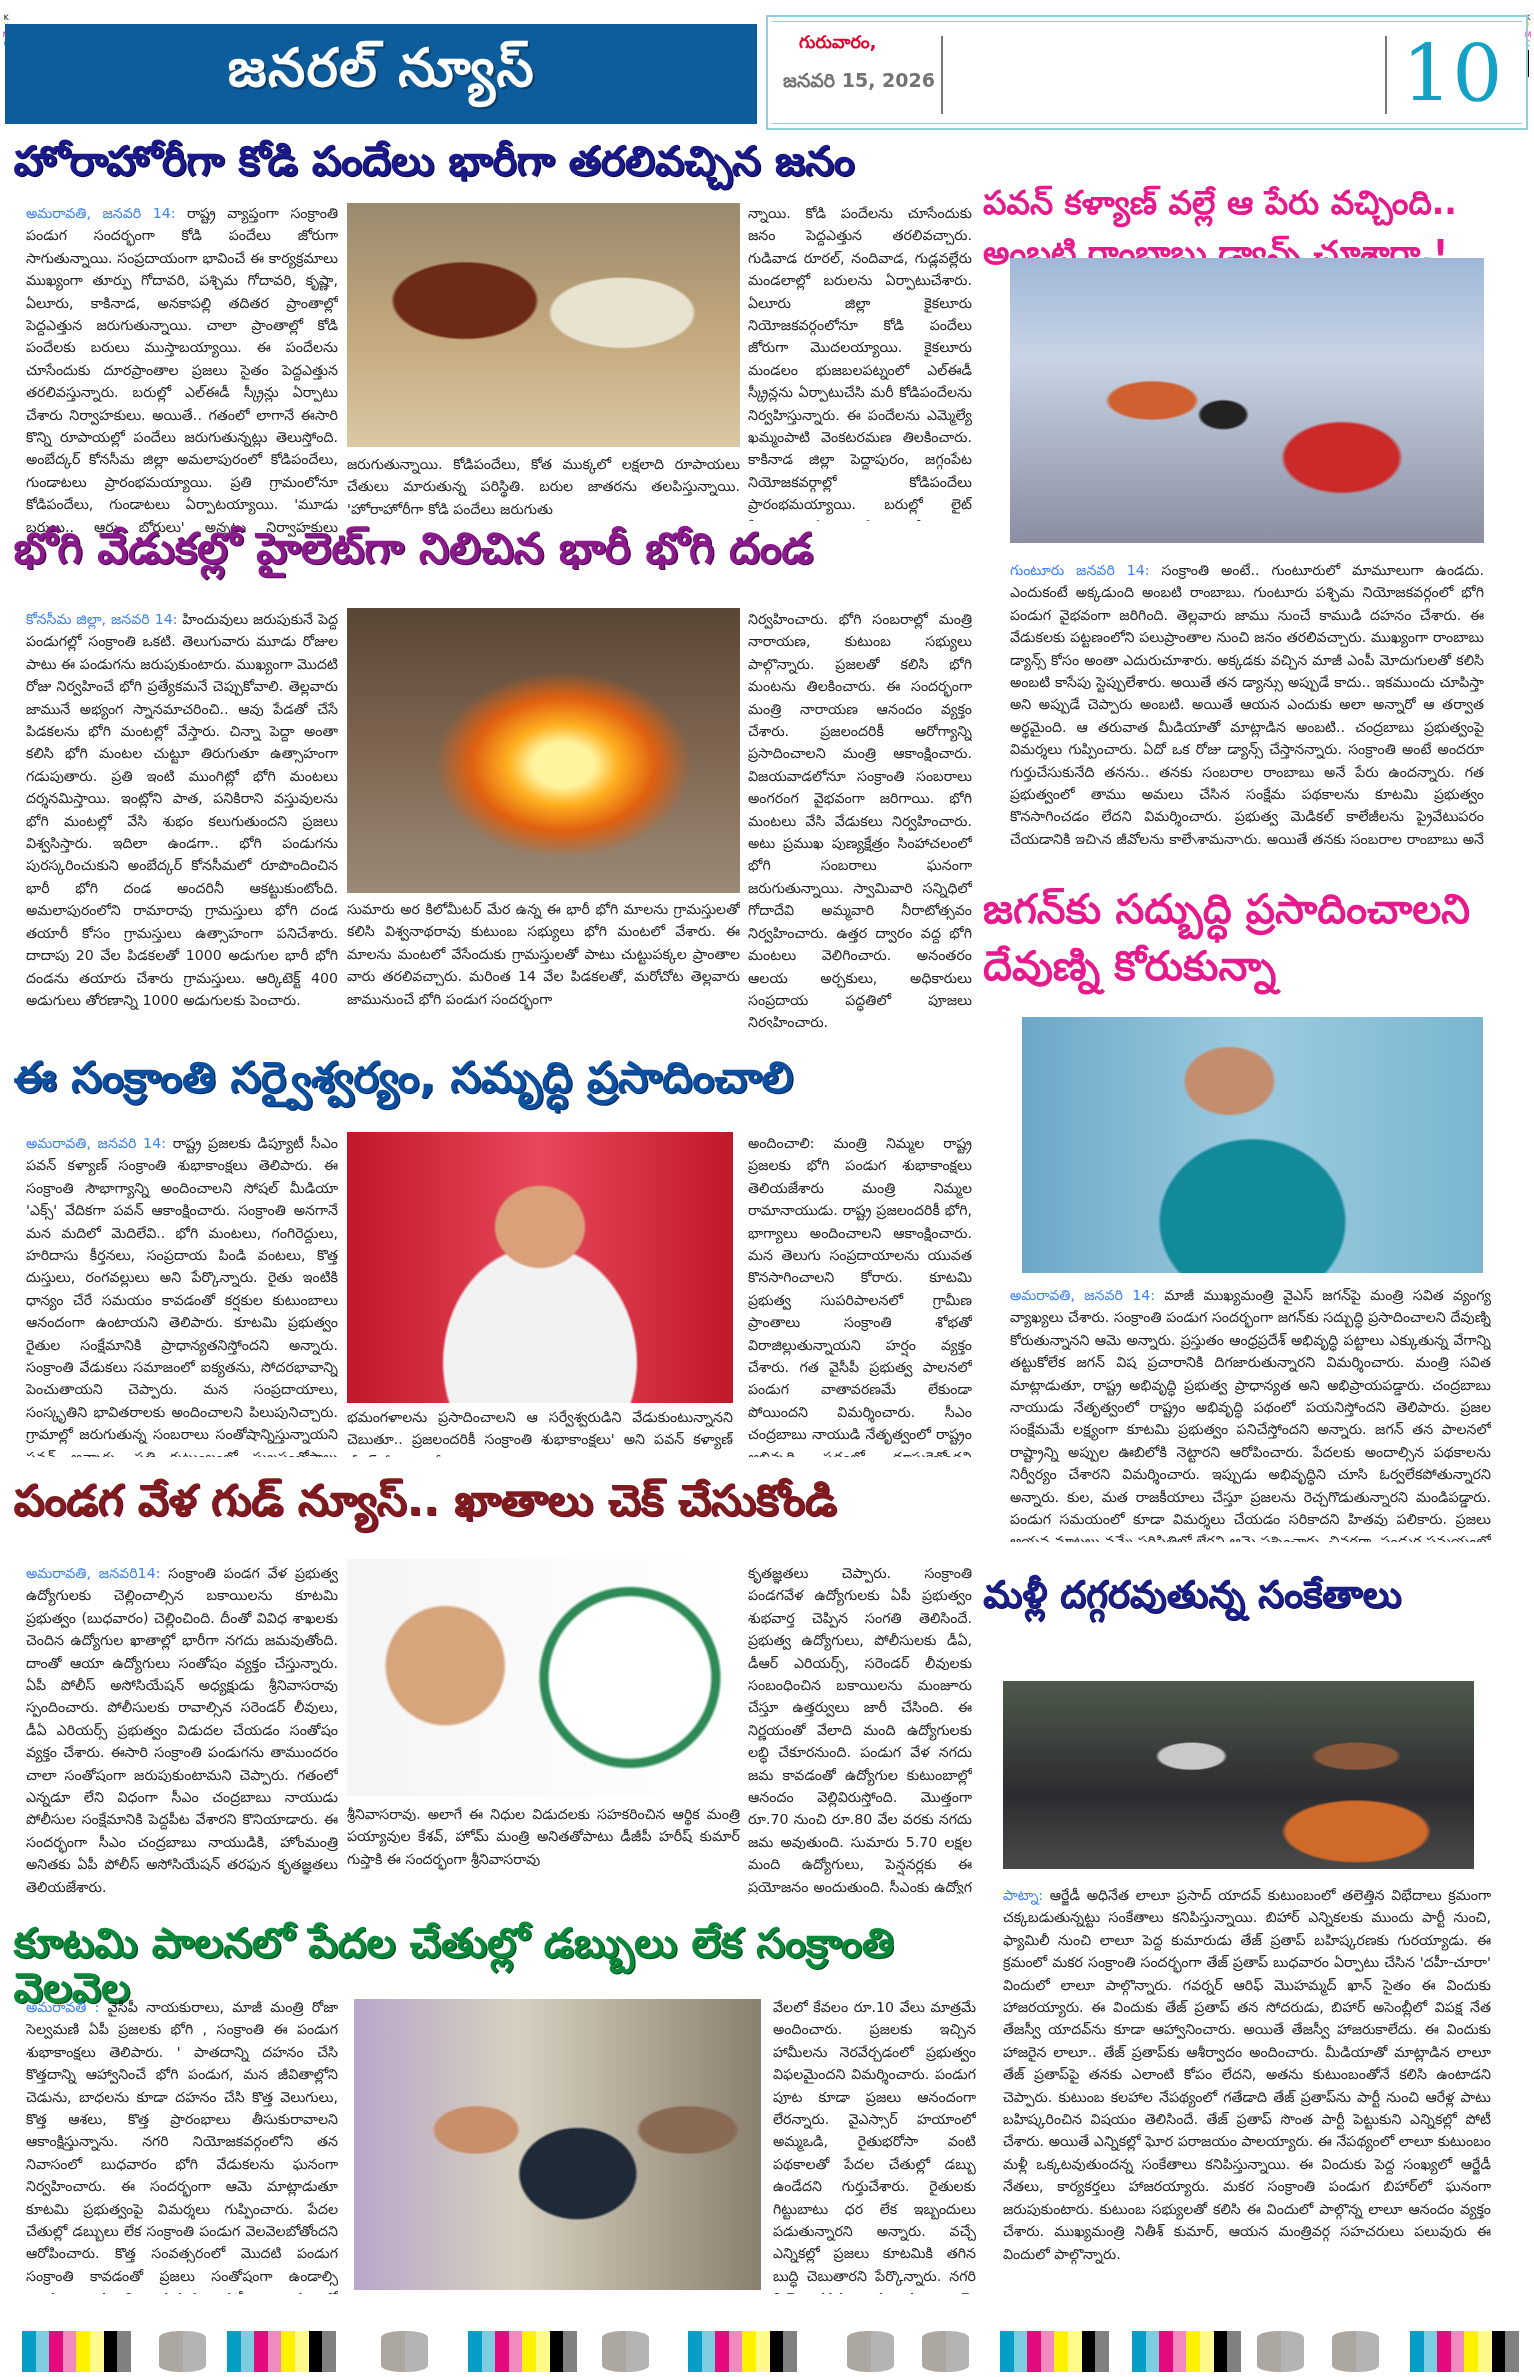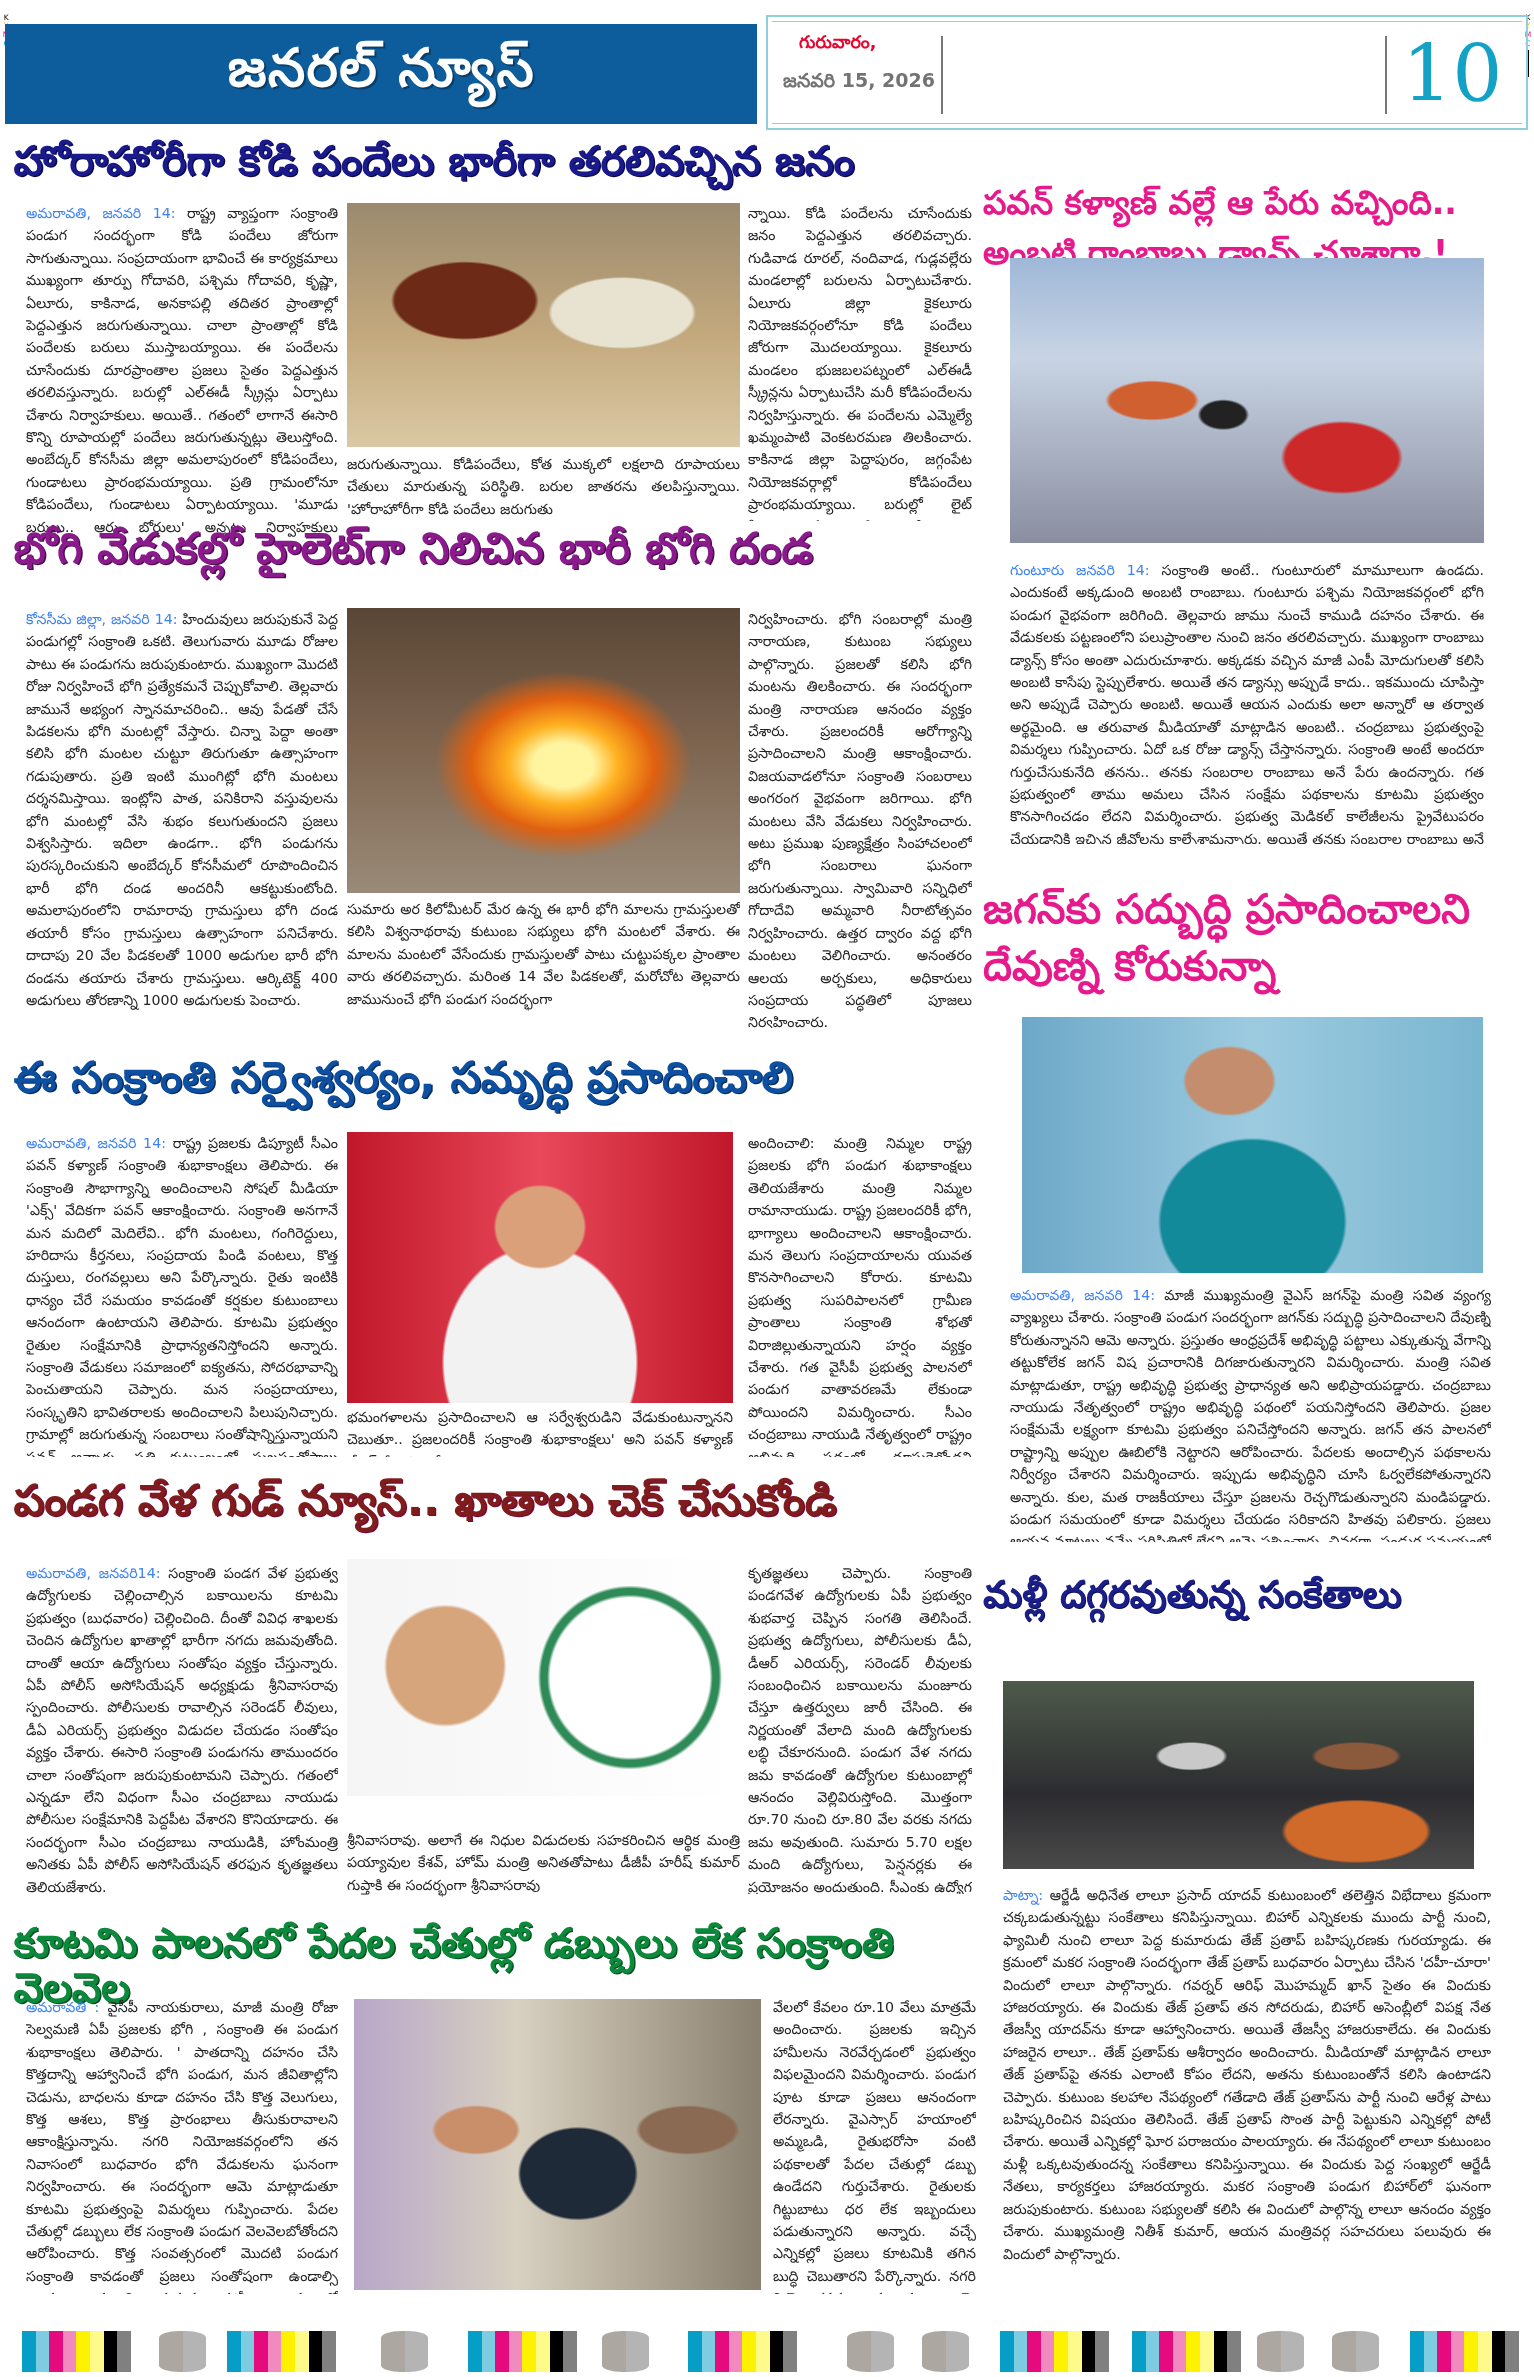--- a/index.html
+++ b/index.html
@@ -116,21 +116,21 @@
 <div class="article-text" style="left:748px; top:1132px; width:224px; height:325px;">
   <span>అందించాలి: మంత్రి నిమ్మల రాష్ట్ర ప్రజలకు భోగి పండుగ శుభాకాంక్షలు తెలియజేశారు మంత్రి నిమ్మల రామానాయుడు. రాష్ట్ర ప్రజలందరికీ భోగి, భాగ్యాలు అందించాలని ఆకాంక్షించారు. మన తెలుగు సంప్రదాయాలను యువత కొనసాగించాలని కోరారు. కూటమి ప్రభుత్వ సుపరిపాలనలో గ్రామీణ ప్రాంతాలు సంక్రాంతి శోభతో విరాజిల్లుతున్నాయని హర్షం వ్యక్తం చేశారు. గత వైసీపీ ప్రభుత్వ పాలనలో పండుగ వాతావరణమే లేకుండా పోయిందని విమర్శించారు. సీఎం చంద్రబాబు నాయుడి నేతృత్వంలో రాష్ట్రం అభివృద్ధి పథంలో దూసుకెళ్తోందని తెలిపారు. ఇప్పుడు అందరి జీవితాల్లో వెలుగులు నింపుతుందని పేర్కొన్నారు.</span>
 </div>
 
 <div class="headline hl-pink" style="left:13.6px; top:1477px; width:962px; font-size:43px;">పండగ వేళ గుడ్ న్యూస్.. ఖాతాలు చెక్ చేసుకోండి</div>
 <div class="article-text" style="left:26px; top:1562px; width:312px; height:332px;">
   <span class="dateline">అమరావతి, జనవరి14:</span>
   <span>సంక్రాంతి పండగ వేళ ప్రభుత్వ ఉద్యోగులకు చెల్లించాల్సిన బకాయిలను కూటమి ప్రభుత్వం (బుధవారం) చెల్లించింది. దీంతో వివిధ శాఖలకు చెందిన ఉద్యోగుల ఖాతాల్లో భారీగా నగదు జమవుతోంది. దాంతో ఆయా ఉద్యోగులు సంతోషం వ్యక్తం చేస్తున్నారు. ఏపీ పోలీస్ అసోసియేషన్ అధ్యక్షుడు శ్రీనివాసరావు స్పందించారు. పోలీసులకు రావాల్సిన సరెండర్ లీవులు, డీఏ ఎరియర్స్ ప్రభుత్వం విడుదల చేయడం సంతోషం వ్యక్తం చేశారు. ఈసారి సంక్రాంతి పండుగను తాముందరం చాలా సంతోషంగా జరుపుకుంటామని చెప్పారు. గతంలో ఎన్నడూ లేని విధంగా సీఎం చంద్రబాబు నాయుడు పోలీసుల సంక్షేమానికి పెద్దపీట వేశారని కొనియాడారు. ఈ సందర్భంగా సీఎం చంద్రబాబు నాయుడికి, హోంమంత్రి అనితకు ఏపీ పోలీస్ అసోసియేషన్ తరఫున కృతజ్ఞతలు తెలియజేశారు.</span>
 </div>
 <div class="photo" style="left:347px; top:1559px; width:393px; height:237px; background: radial-gradient(circle at 25% 45%, #d7a57c 0 18%, transparent 19%), radial-gradient(circle at 72% 50%, #ffffff 0 26%, #2e8b57 27%, #2e8b57 29%, transparent 30%), linear-gradient(to right, #f5f5f5, #ffffff);"></div>
-<div class="article-text" style="left:347px; top:1803px; width:393px; height:91px;margin-top:26px;">
+<div class="article-text" style="left:347px; top:1803px; width:393px; height:91px;">
   <span>శ్రీనివాసరావు. అలాగే ఈ నిధుల విడుదలకు సహకరించిన ఆర్థిక మంత్రి పయ్యావుల కేశవ్, హోమ్ మంత్రి అనితతోపాటు డీజీపీ హరీష్ కుమార్ గుప్తాకి ఈ సందర్భంగా శ్రీనివాసరావు</span>
 </div>
 <div class="article-text" style="left:748px; top:1562px; width:224px; height:332px;">
   <span>కృతజ్ఞతలు చెప్పారు. సంక్రాంతి పండగవేళ ఉద్యోగులకు ఏపీ ప్రభుత్వం శుభవార్త చెప్పిన సంగతి తెలిసిందే. ప్రభుత్వ ఉద్యోగులు, పోలీసులకు డీఏ, డీఆర్ ఎరియర్స్, సరెండర్ లీవులకు సంబంధించిన బకాయిలను మంజూరు చేస్తూ ఉత్తర్వులు జారీ చేసింది. ఈ నిర్ణయంతో వేలాది మంది ఉద్యోగులకు లబ్ధి చేకూరనుంది. పండుగ వేళ నగదు జమ కావడంతో ఉద్యోగుల కుటుంబాల్లో ఆనందం వెల్లివిరుస్తోంది. మొత్తంగా రూ.70 నుంచి రూ.80 వేల వరకు నగదు జమ అవుతుంది. సుమారు 5.70 లక్షల మంది ఉద్యోగులు, పెన్షనర్లకు ఈ ప్రయోజనం అందుతుంది. సీఎంకు ఉద్యోగ సంఘాలు సైతం కృతజ్ఞతలు తెలియజేశాయి.</span>
 </div>
 
 <div class="headline hl-green" style="left:13.6px; top:1921px; width:962px; font-size:41px;">కూటమి పాలనలో పేదల చేతుల్లో డబ్బులు లేక సంక్రాంతి వెలవెల</div>
 <div class="article-text" style="left:26px; top:1996px; width:312px; height:298px;">
   <span class="dateline">అమరావతి :</span>
   <span>వైసీపీ నాయకురాలు, మాజీ మంత్రి రోజా సెల్వమణి ఏపీ ప్రజలకు భోగి , సంక్రాంతి ఈ పండుగ శుభాకాంక్షలు తెలిపారు. ' పాతదాన్ని దహనం చేసి కొత్తదాన్ని ఆహ్వానించే భోగి పండుగ, మన జీవితాల్లోని చెడును, బాధలను కూడా దహనం చేసి కొత్త వెలుగులు, కొత్త ఆశలు, కొత్త ప్రారంభాలు తీసుకురావాలని ఆకాంక్షిస్తున్నాను. నగరి నియోజకవర్గంలోని తన నివాసంలో బుధవారం భోగి వేడుకలను ఘనంగా నిర్వహించారు. ఈ సందర్భంగా ఆమె మాట్లాడుతూ కూటమి ప్రభుత్వంపై విమర్శలు గుప్పించారు. పేదల చేతుల్లో డబ్బులు లేక సంక్రాంతి పండుగ వెలవెలబోతోందని ఆరోపించారు. కొత్త సంవత్సరంలో మొదటి పండుగ సంక్రాంతి కావడంతో ప్రజలు సంతోషంగా ఉండాల్సి ఉండగా.. కూటమి ప్రభుత్వ హామీల అమలులో విఫలమైందని విమర్శించారు. ఆర్థిక సాయం అందకపోవడం ప్రభుత్వం రూ. 40</span>

